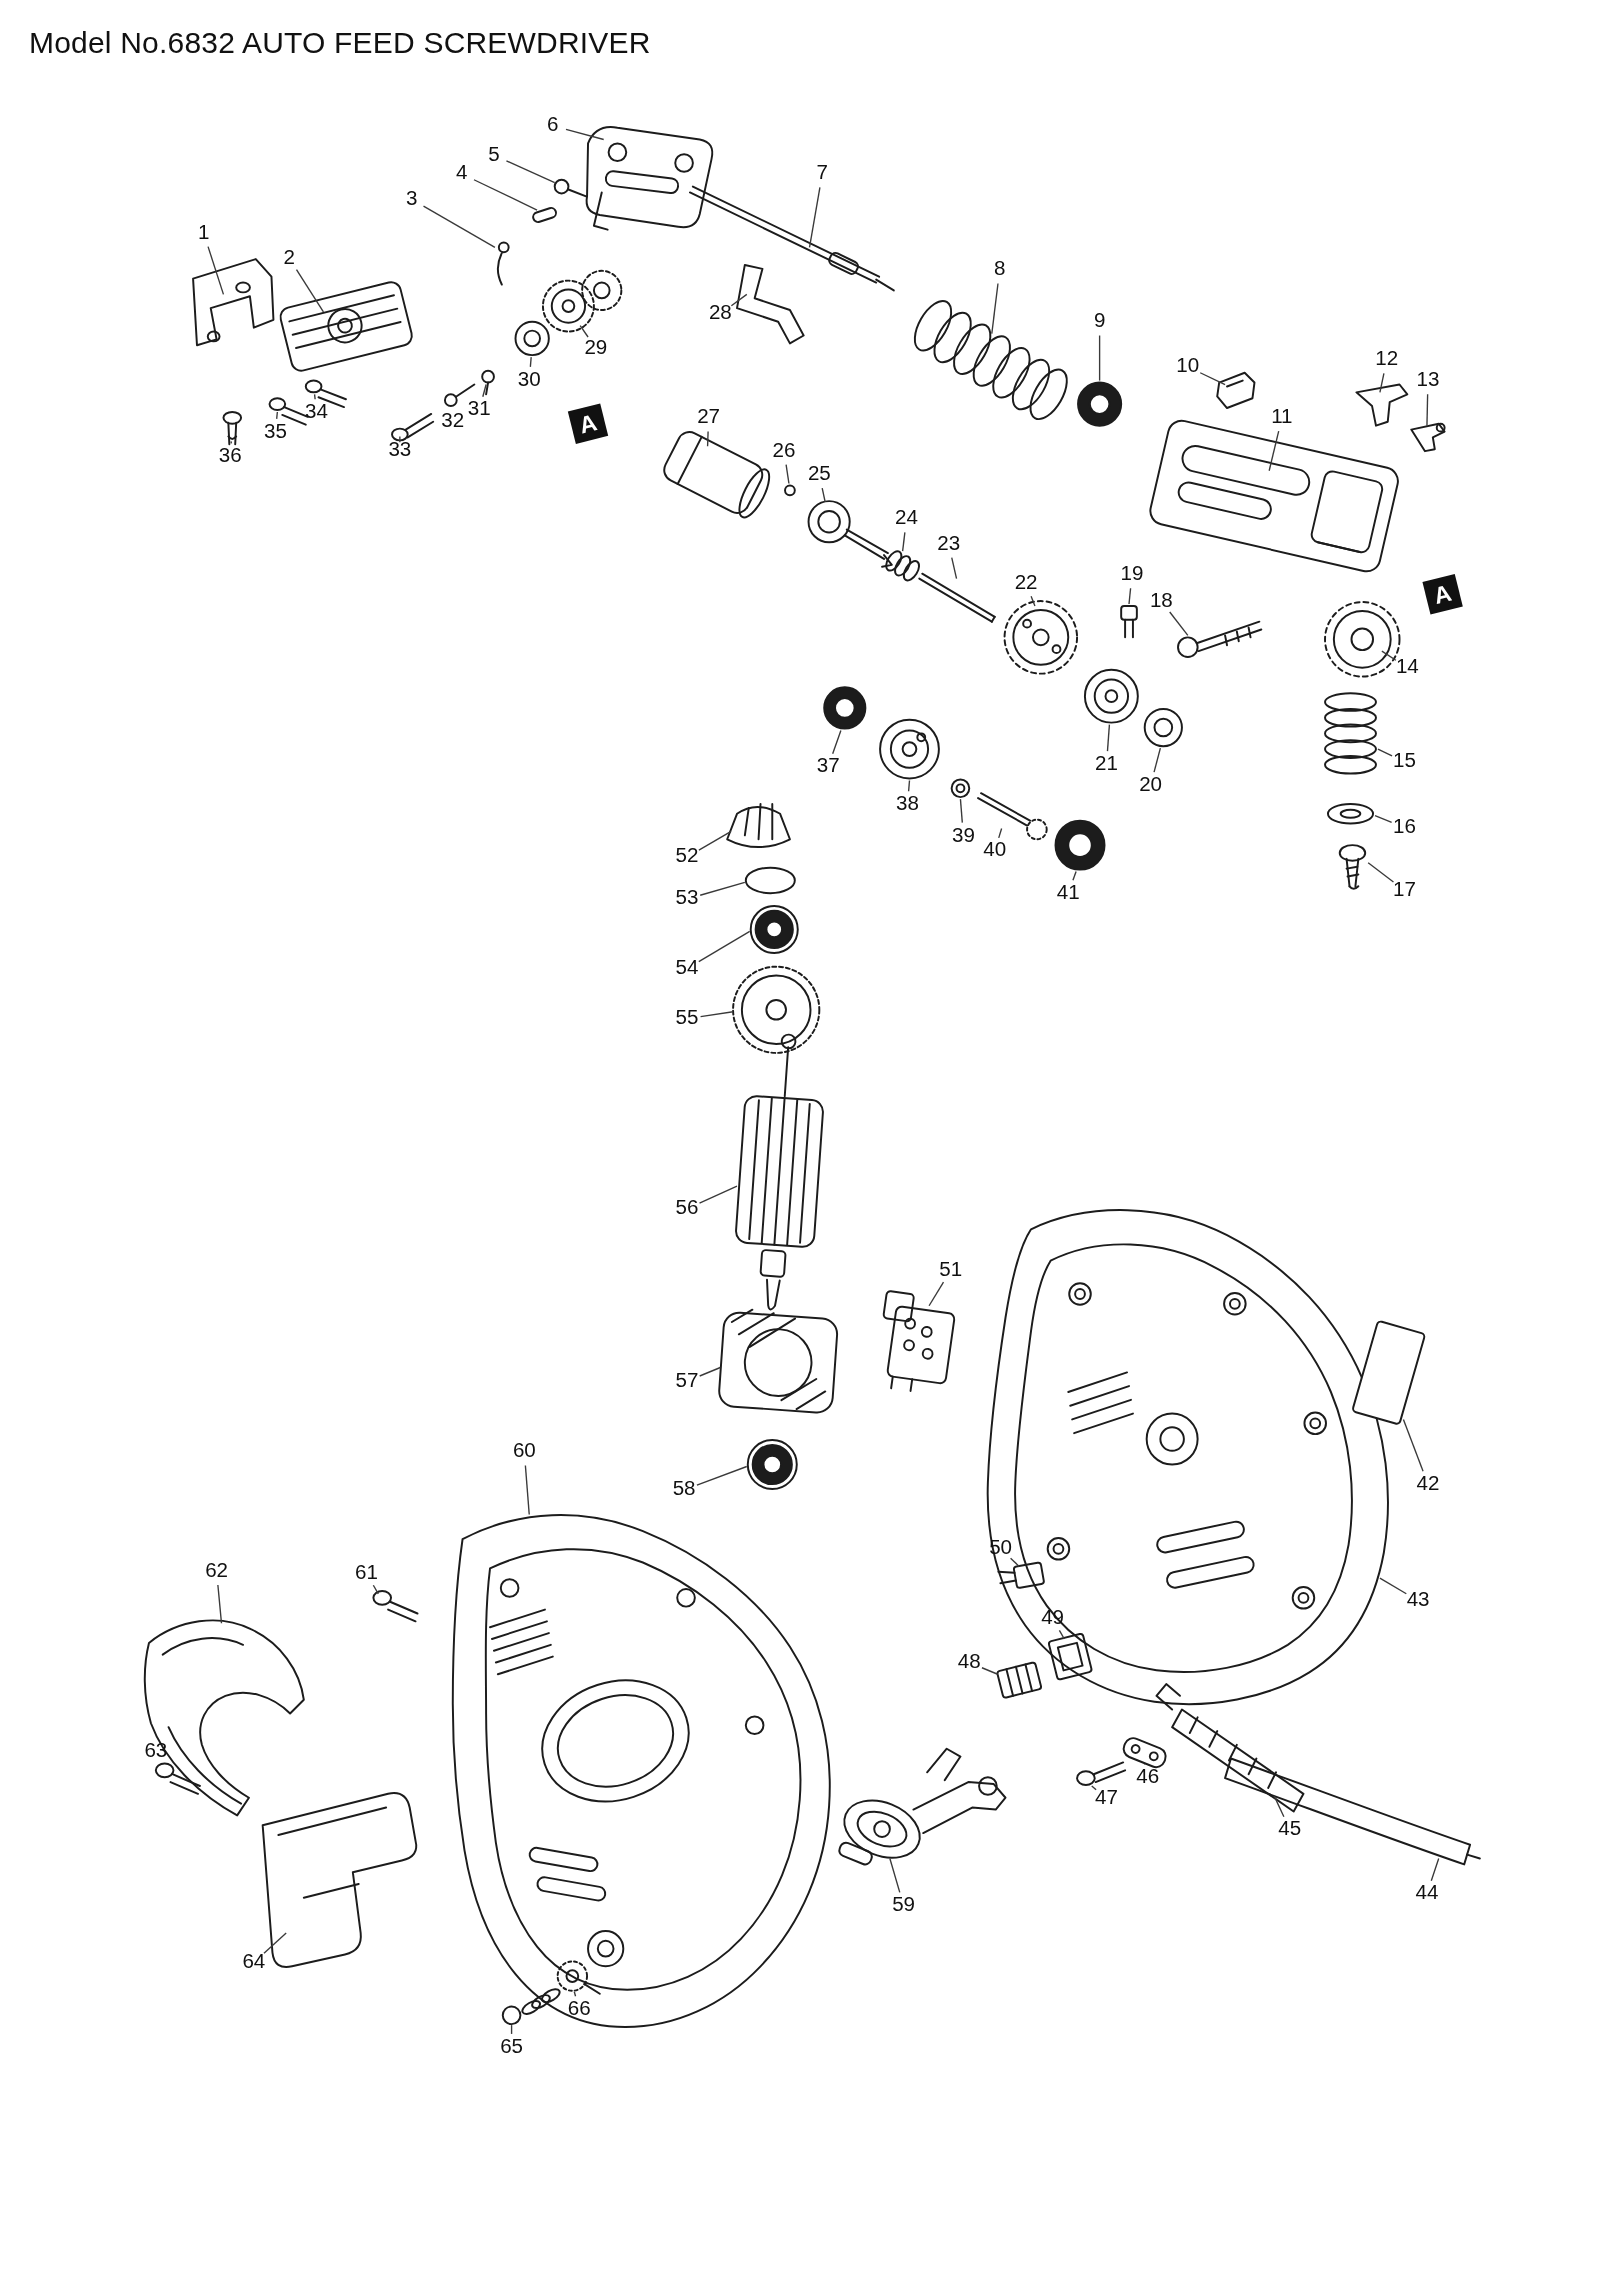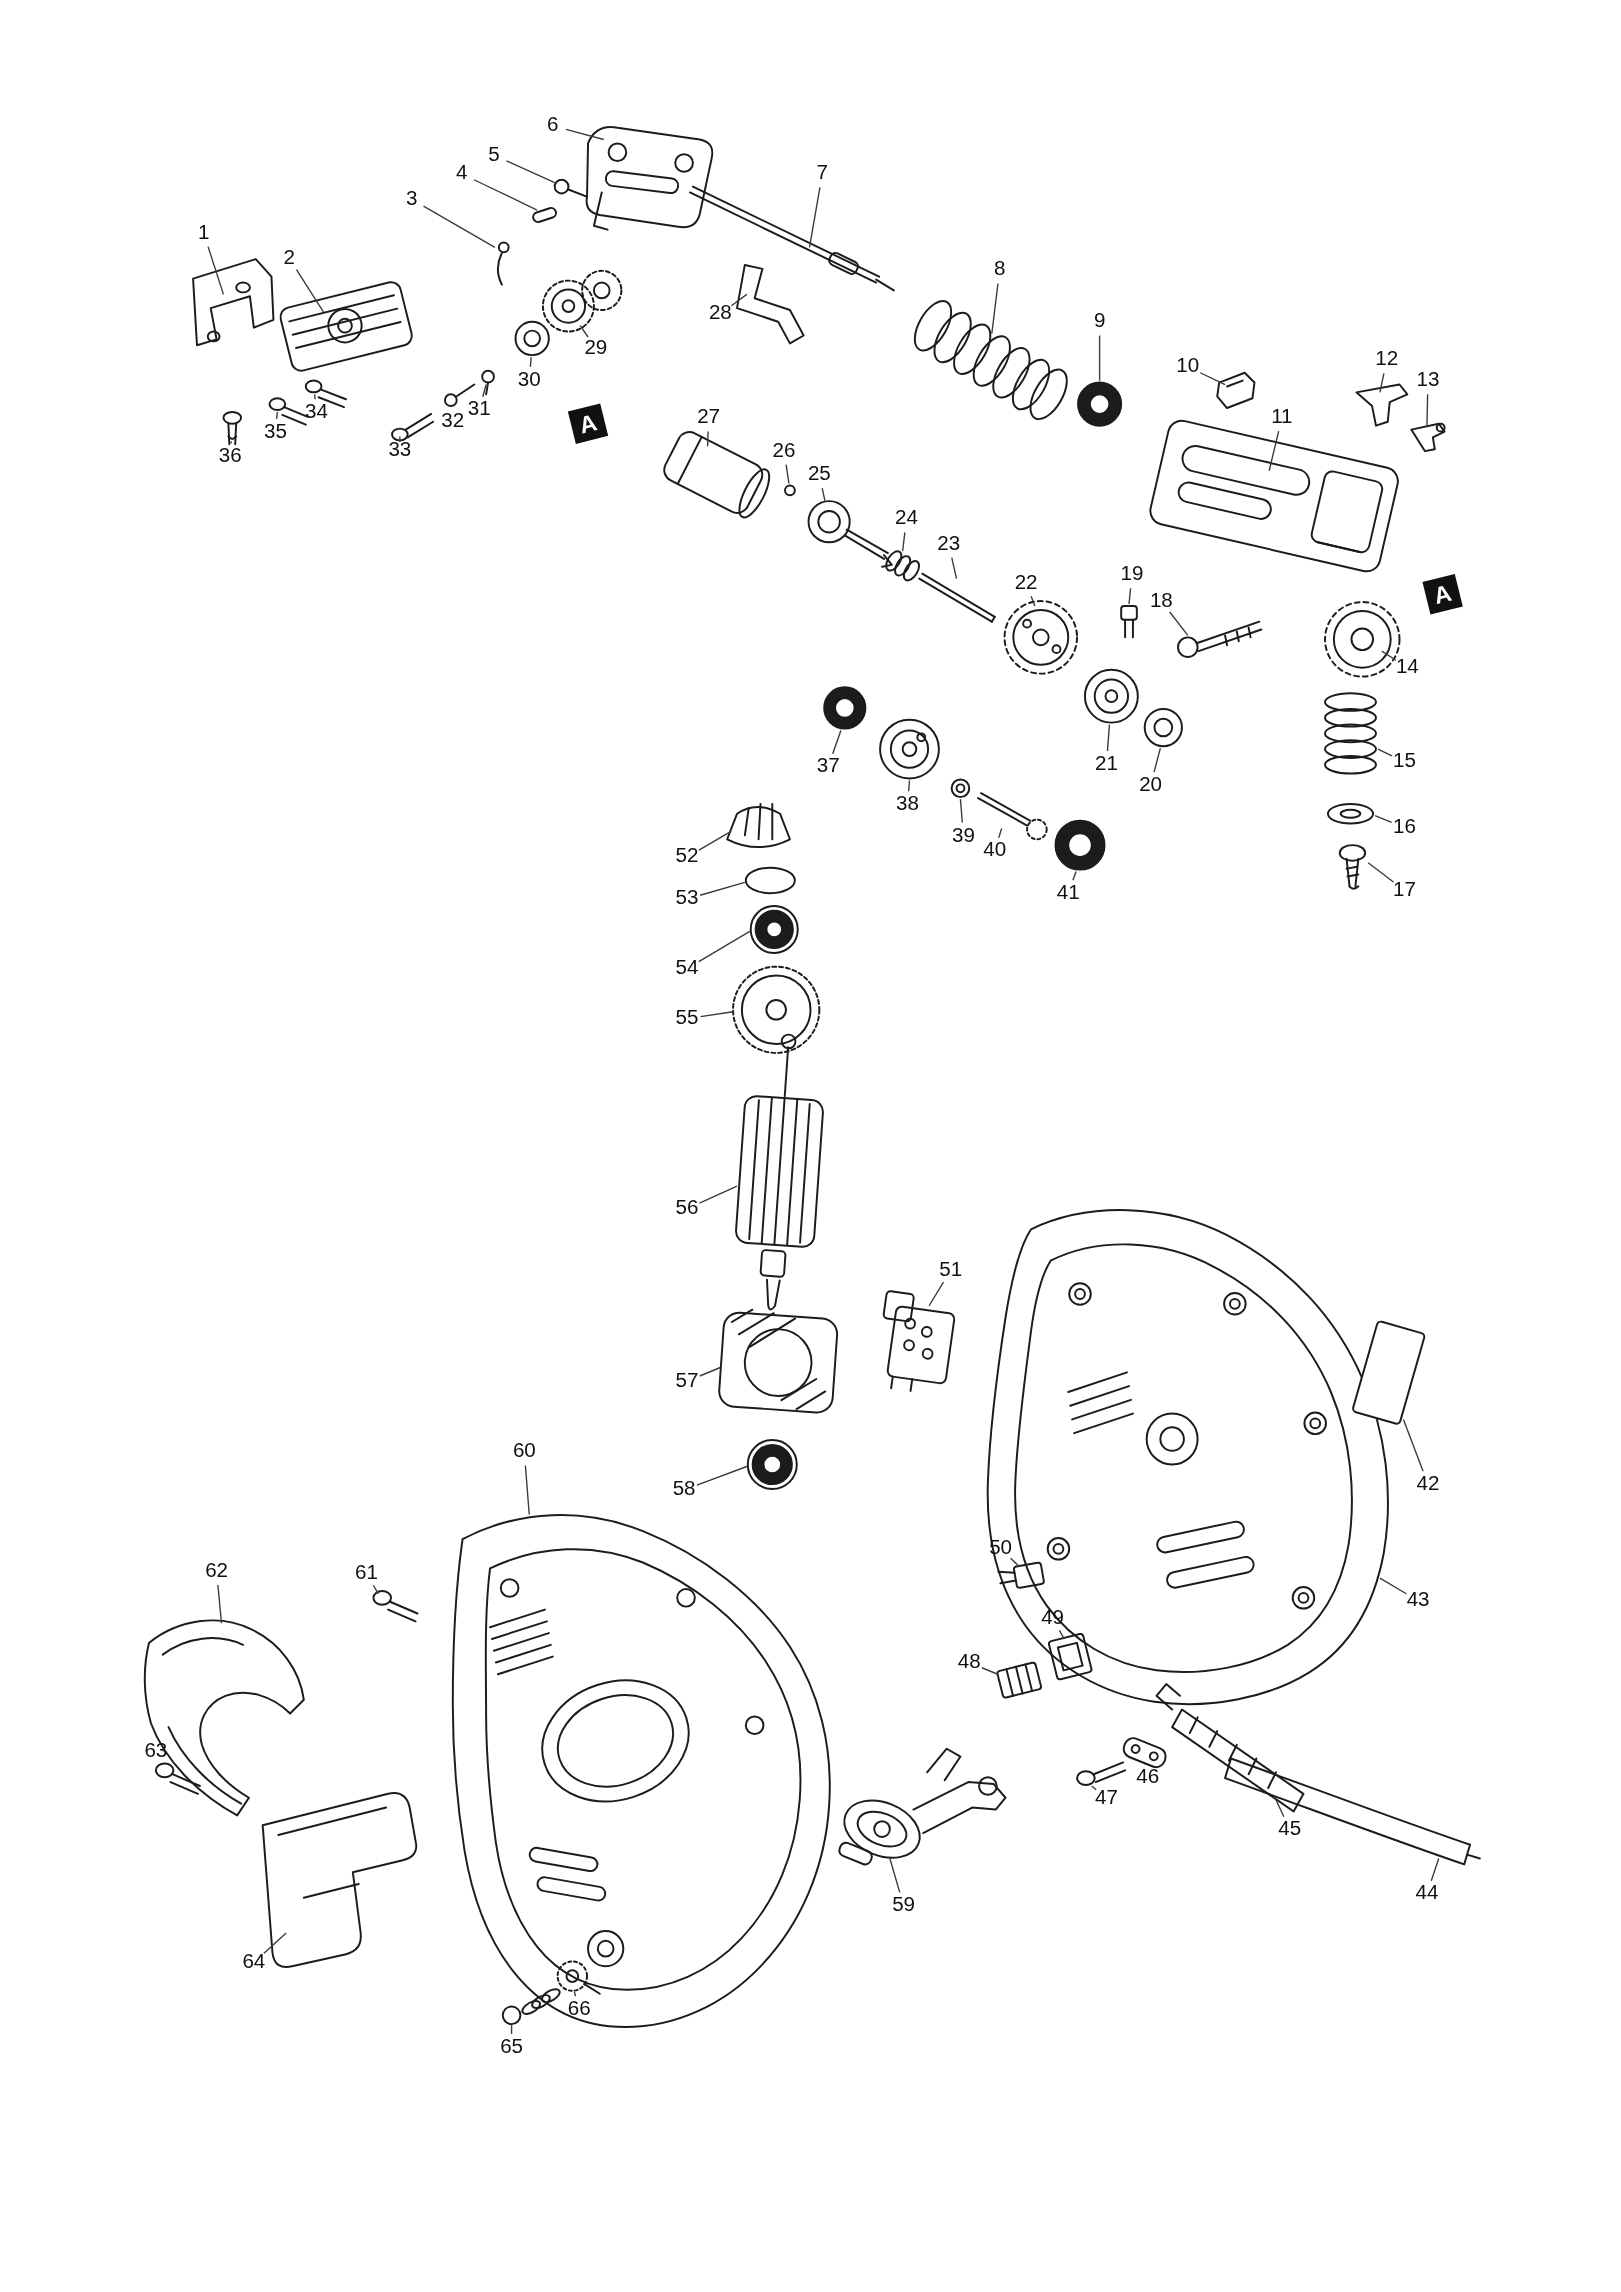--- a/index.html
+++ b/index.html
@@ -19,20 +19,21 @@
   #labels text{
     font-family:"Liberation Sans","DejaVu Sans",sans-serif;
     font-size:21px;fill:#111;text-anchor:middle;dominant-baseline:middle;
   }
   #labels text.marker{fill:#fff;font-weight:bold;font-size:24px;}
 </style>
 </head>
 <body>
 
 <div class="page">
+  <div class="title">Model No.6832 AUTO FEED SCREWDRIVER</div>
 
   <svg class="diagram" id="diagram-svg" width="1621" height="2293" viewBox="0 0 1654 2339" xmlns="http://www.w3.org/2000/svg">
 
     <g id="parts">
 
       <g>
         <path d="M197 284 l64 -20 16 18 2 44 -20 8 -4 -32 -40 12 6 32 -20 6 z"></path>
         <ellipse cx="248" cy="293" rx="7" ry="5"></ellipse>
         <ellipse cx="218" cy="343" rx="6" ry="5"></ellipse>
       </g>

